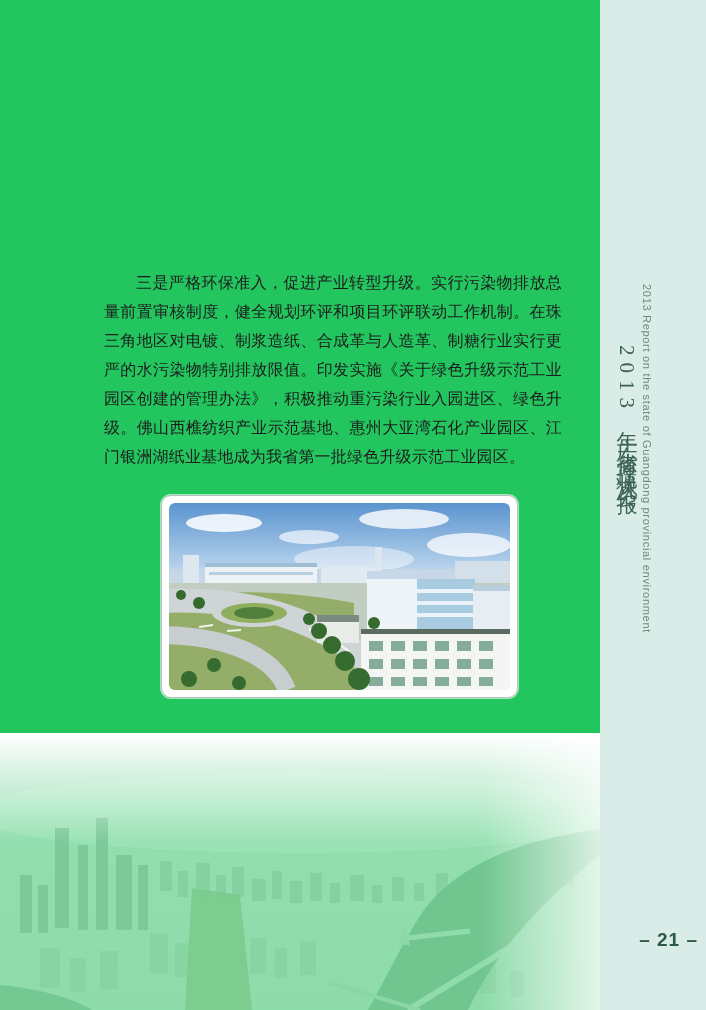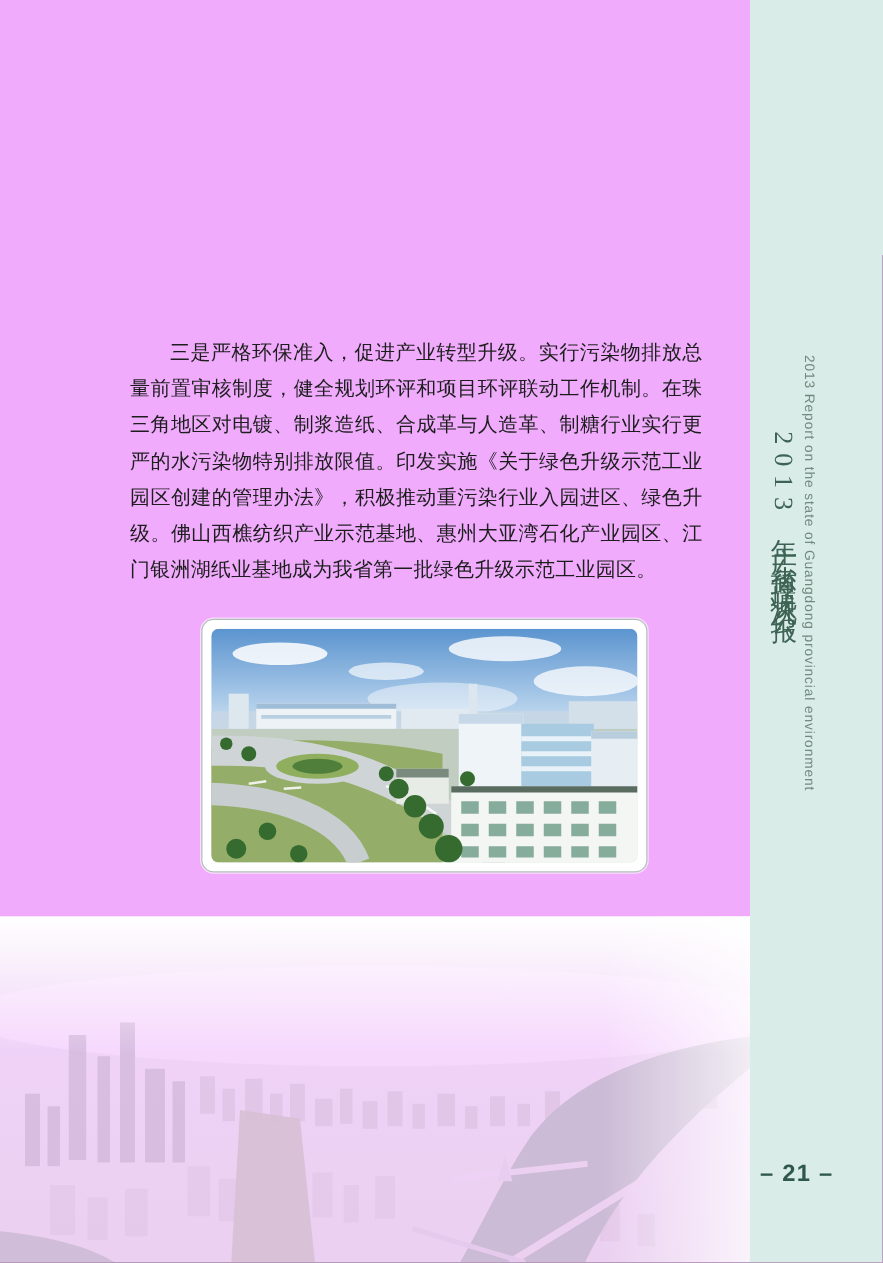--- a/index.html
+++ b/index.html
@@ -1,17 +1,17 @@
 <!DOCTYPE html>
 <html><head>
 <meta charset="utf-8">
 <style>
   html,body{margin:0;padding:0;background:#888;}
   .page{
-    position:relative;width:706px;height:1010px;background:#f0abfc;
+    position:relative;width:706px;height:1010px;background:#22c55e;
     overflow:hidden;font-family:"Liberation Serif","DejaVu Serif",serif;
     margin:0 auto;
   }
   
   .body-text{
     position:absolute;left:104px;top:252px;width:458px;
     font-size:16px;line-height:29px;color:#1d1d1d;
     text-align:justify;text-indent:2em;
     letter-spacing:0.2px;
   }
@@ -50,21 +50,21 @@
   }
   .sidebar-title-zh{
     position:absolute;left:13px;top:345px;
     writing-mode:vertical-rl;text-orientation:mixed;
     font-size:21px;letter-spacing:7px;color:#3d6354;
     font-family:"Liberation Serif","DejaVu Serif",serif;
     white-space:nowrap;
   }
   .page-number{
     position:absolute;left:608px;top:929px;width:90px;
-    text-align:left;z-index:6;
+    text-align:right;z-index:6;
     font-family:"Liberation Sans","DejaVu Sans",sans-serif;
     font-size:19px;font-weight:bold;color:#2e594a;letter-spacing:1px;
   }
 </style>
 </head>
 <body>
 
 <div class="page">
 
   <p class="body-text">三是严格环保准入，促进产业转型升级。实行污染物排放总量前置审核制度，健全规划环评和项目环评联动工作机制。在珠三角地区对电镀、制浆造纸、合成革与人造革、制糖行业实行更严的水污染物特别排放限值。印发实施《关于绿色升级示范工业园区创建的管理办法》，积极推动重污染行业入园进区、绿色升级。佛山西樵纺织产业示范基地、惠州大亚湾石化产业园区、江门银洲湖纸业基地成为我省第一批绿色升级示范工业园区。</p>

